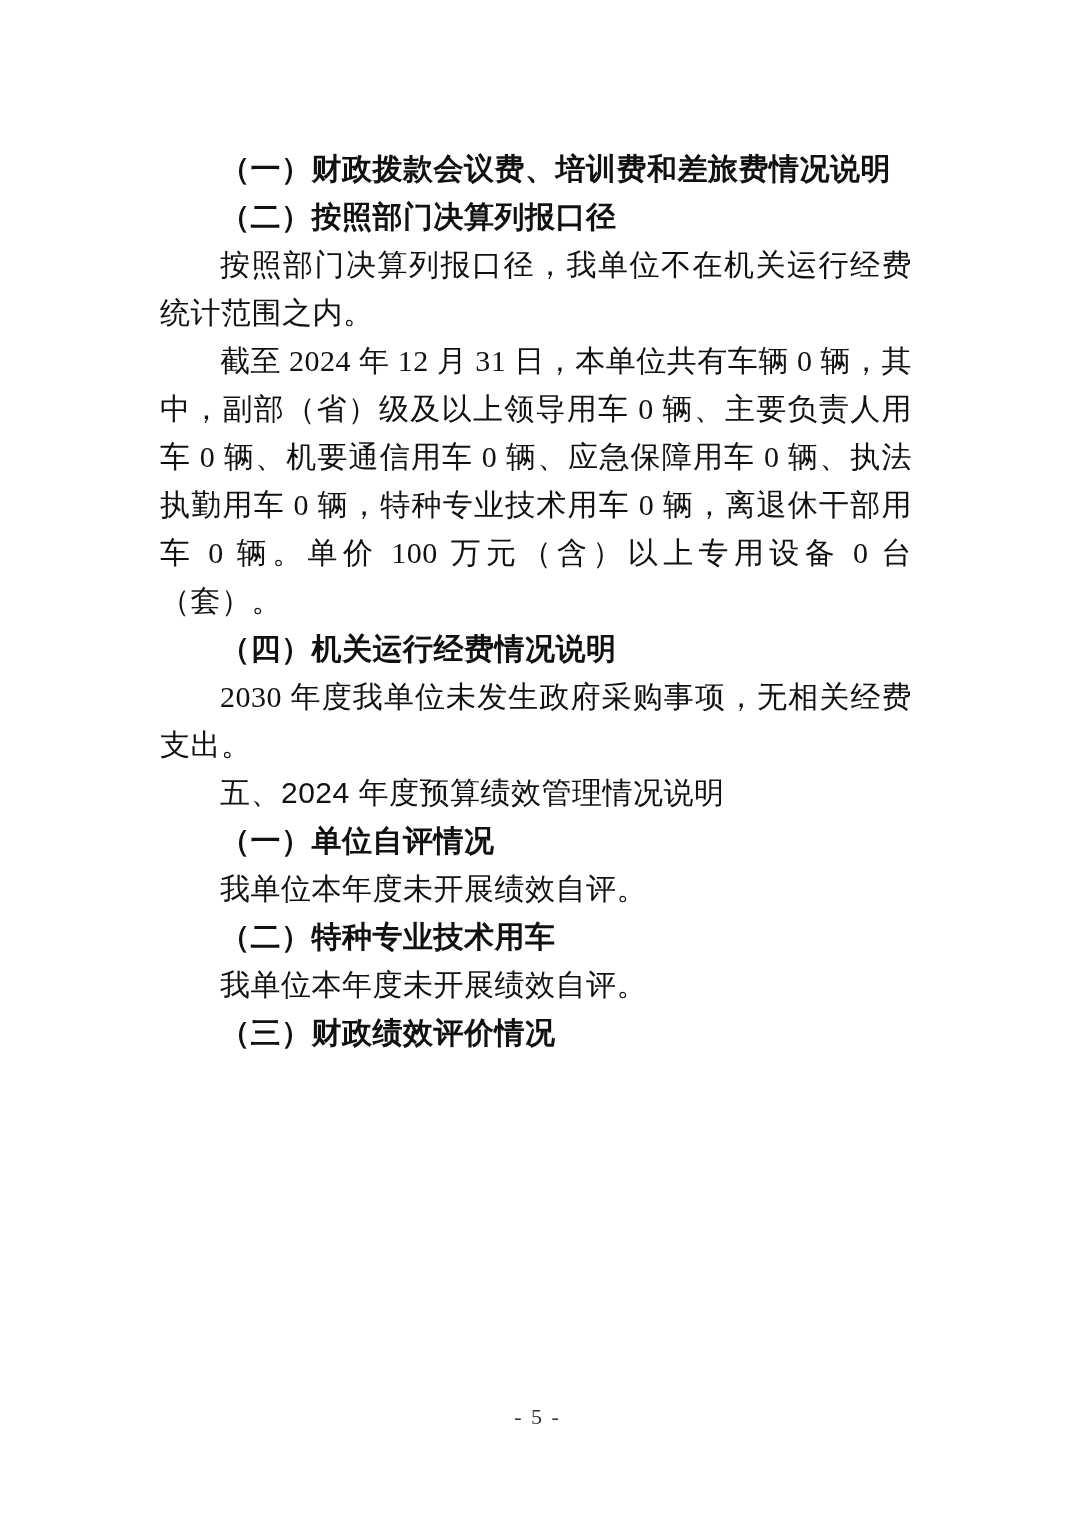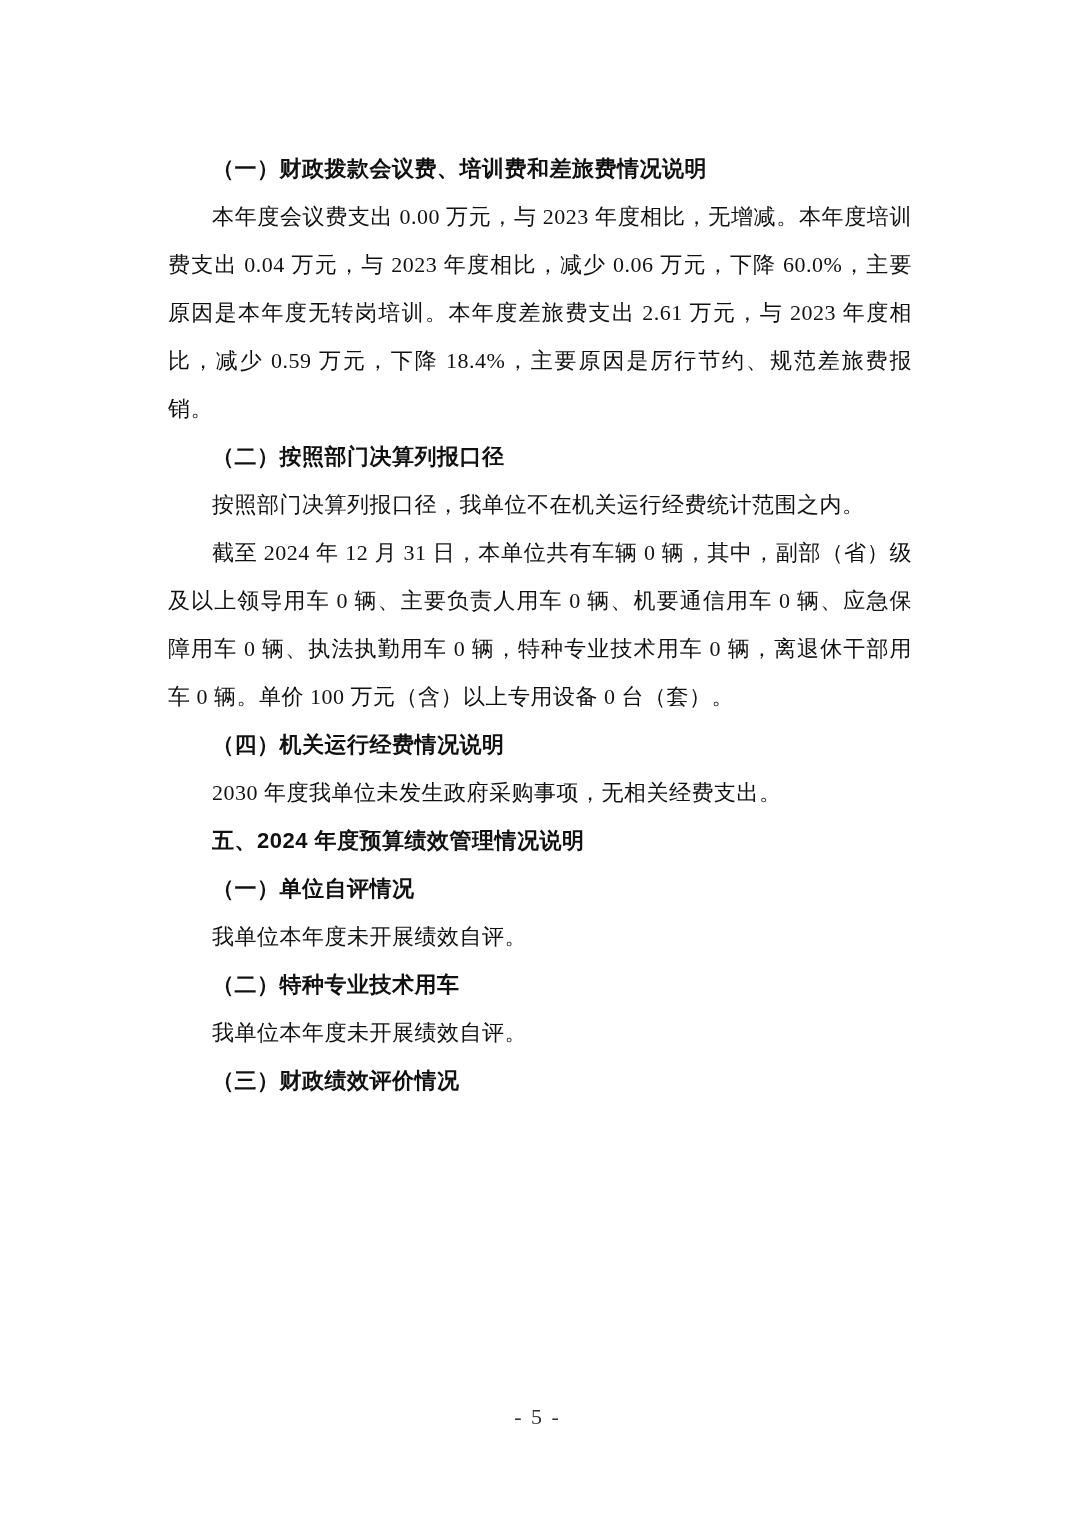--- a/index.html
+++ b/index.html
@@ -16,39 +16,38 @@
     overflow: hidden;
     font-family: "Liberation Serif", "DejaVu Serif", serif;
   }
   .content {
     position: absolute;
     left: 160px;
     top: 145px;
     width: 752px;
   }
   .content > div {
-    font-size: 22px;
+    font-size: 30px;
     line-height: 48px;
     letter-spacing: 0.5px;
-    margin-left: 8px;
   }
   .para {
     text-indent: 2em;
     text-align: justify;
     text-justify: inter-ideograph;
     font-weight: 400;
   }
   .h2 {
     text-indent: 2em;
     font-weight: 700;
     text-align: left;
   }
   .h1 {
     text-indent: 2em;
-    font-weight: 700;
+    font-weight: 400;
     font-size: 31px;
     font-family: "Liberation Sans", "DejaVu Sans", sans-serif;
     text-align: left;
   }
   .footer {
     position: absolute;
     left: 0;
     top: 1402px;
     width: 1075px;
     text-align: center;
@@ -58,21 +57,20 @@
     letter-spacing: 2px;
     font-family: "Liberation Serif", "DejaVu Serif", serif;
   }
 </style>
 </head>
 <body>
 
 <div class="page">
   <div class="content">
     <div class="h2">（一）财政拨款会议费、培训费和差旅费情况说明</div>
-    <div class="para">本年度会议费支出 0.00 万元，与 2023 年度相比，无增减。本年度培训费支出 0.04 万元，与 2023 年度相比，减少 0.06 万元，下降 60.0%，主要原因是本年度无转岗培训。本年度差旅费支出 2.61 万元，与 2023 年度相比，减少 0.59 万元，下降 18.4%，主要原因是厉行节约、规范差旅费报销。</div>
     <div class="h2">（二）按照部门决算列报口径</div>
     <div class="para">按照部门决算列报口径，我单位不在机关运行经费统计范围之内。</div>
     <div class="para">截至 2024 年 12 月 31 日，本单位共有车辆 0 辆，其中，副部（省）级及以上领导用车 0 辆、主要负责人用车 0 辆、机要通信用车 0 辆、应急保障用车 0 辆、执法执勤用车 0 辆，特种专业技术用车 0 辆，离退休干部用车 0 辆。单价 100 万元（含）以上专用设备 0 台（套）。</div>
     <div class="h2">（四）机关运行经费情况说明</div>
     <div class="para">2030 年度我单位未发生政府采购事项，无相关经费支出。</div>
     <div class="h1">五、2024 年度预算绩效管理情况说明</div>
     <div class="h2">（一）单位自评情况</div>
     <div class="para">我单位本年度未开展绩效自评。</div>
     <div class="h2">（二）特种专业技术用车</div>
     <div class="para">我单位本年度未开展绩效自评。</div>

